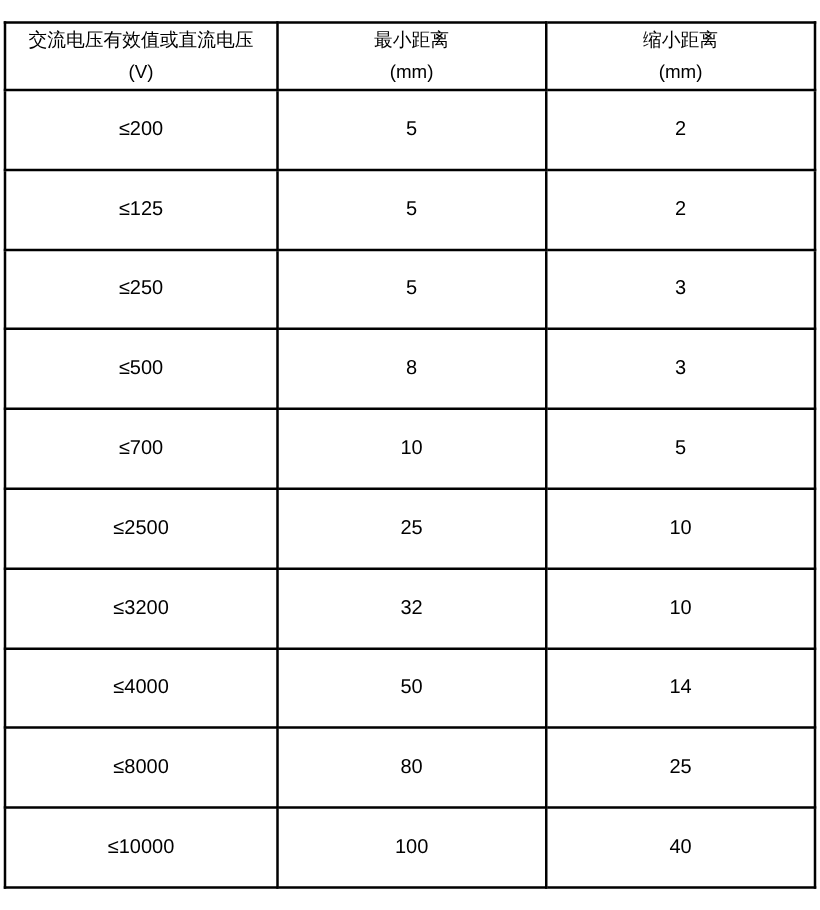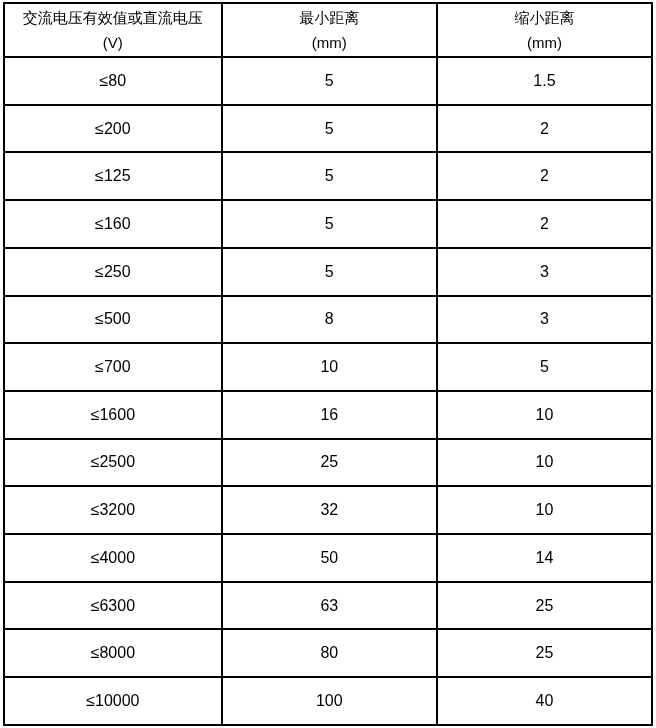--- a/index.html
+++ b/index.html
@@ -10,21 +10,21 @@
   body {
     width: 656px;
     height: 728px;
     font-family: "Liberation Sans", "DejaVu Sans", sans-serif;
     color: #000000;
   }
   .table-wrap {
     box-sizing: border-box;
     width: 656px;
     height: 728px;
-    padding: 2px 3px;
+    padding: 17px 3px;
   }
   table.data-table {
     border-collapse: collapse;
     width: 100%;
     height: 100%;
     table-layout: fixed;
     background: #ffffff;
   }
   table.data-table th,
   table.data-table td {
@@ -72,78 +72,58 @@
           <span class="hdr-line">(mm)</span>
         </th>
         <th>
           <span class="hdr-line">缩小距离</span>
           <span class="hdr-line">(mm)</span>
         </th>
       </tr>
     </thead>
     <tbody>
         <tr>
-          <td>≤80</td>
-          <td>5</td>
-          <td>1.5</td>
-        </tr>
-        <tr>
           <td>≤200</td>
           <td>5</td>
           <td>2</td>
         </tr>
         <tr>
           <td>≤125</td>
-          <td>5</td>
-          <td>2</td>
-        </tr>
-        <tr>
-          <td>≤160</td>
           <td>5</td>
           <td>2</td>
         </tr>
         <tr>
           <td>≤250</td>
           <td>5</td>
           <td>3</td>
         </tr>
         <tr>
           <td>≤500</td>
           <td>8</td>
           <td>3</td>
         </tr>
         <tr>
           <td>≤700</td>
           <td>10</td>
           <td>5</td>
         </tr>
         <tr>
-          <td>≤1600</td>
-          <td>16</td>
-          <td>10</td>
-        </tr>
-        <tr>
           <td>≤2500</td>
           <td>25</td>
           <td>10</td>
         </tr>
         <tr>
           <td>≤3200</td>
           <td>32</td>
           <td>10</td>
         </tr>
         <tr>
           <td>≤4000</td>
           <td>50</td>
           <td>14</td>
-        </tr>
-        <tr>
-          <td>≤6300</td>
-          <td>63</td>
-          <td>25</td>
         </tr>
         <tr>
           <td>≤8000</td>
           <td>80</td>
           <td>25</td>
         </tr>
         <tr>
           <td>≤10000</td>
           <td>100</td>
           <td>40</td>

